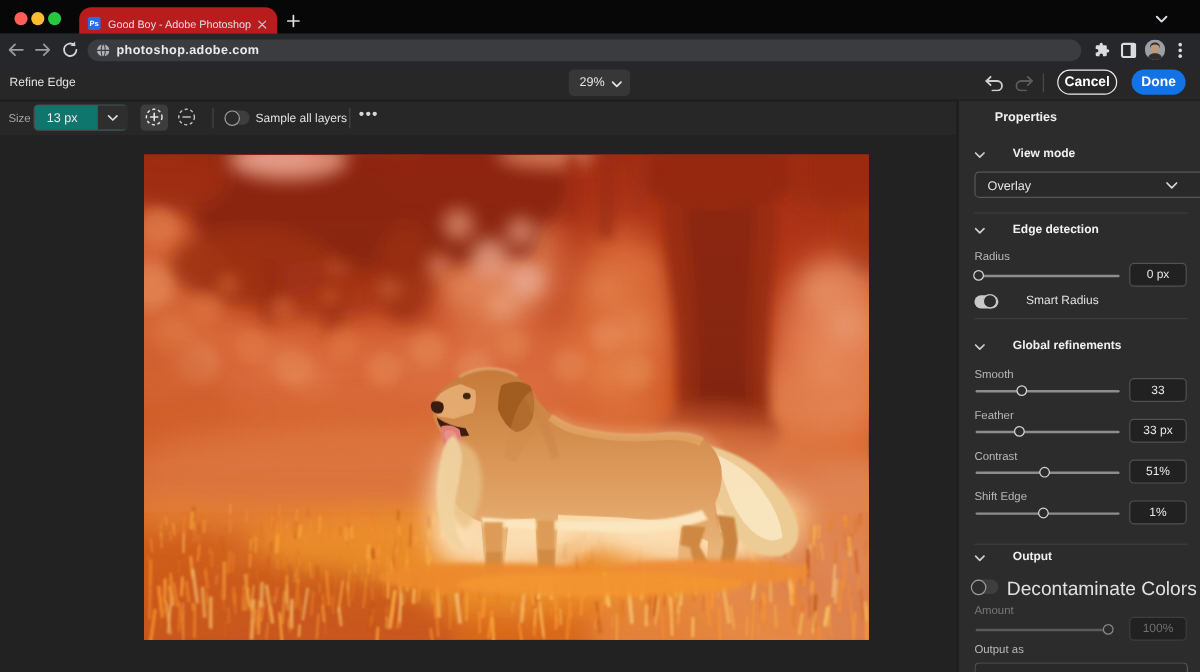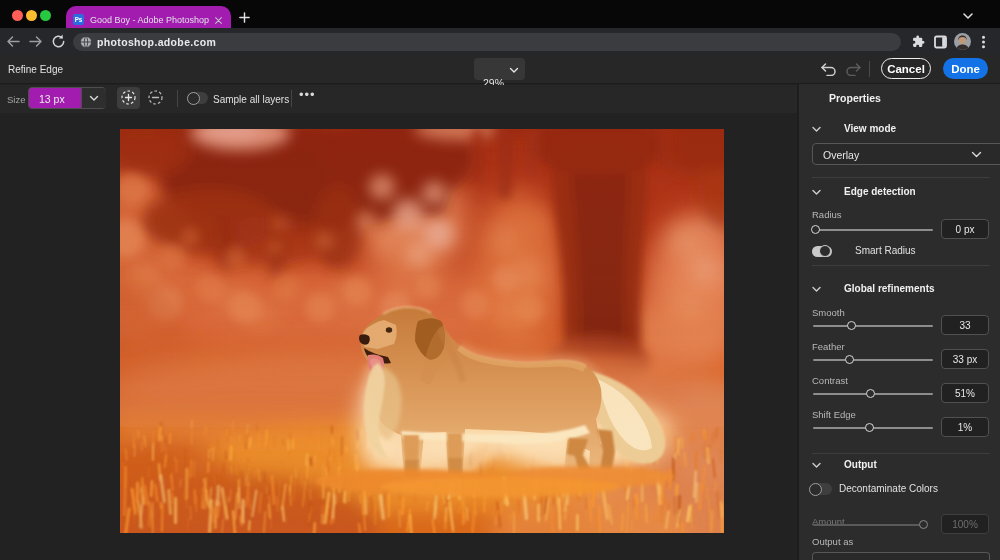--- a/index.html
+++ b/index.html
@@ -3,34 +3,34 @@
 <meta charset="utf-8">
 <style>
   * { margin:0; padding:0; box-sizing:border-box; }
   html,body { width:1000px; height:560px; overflow:hidden; background:#222222;
     font-family:"Liberation Sans", sans-serif; }
   .abs { position:absolute; }
   
   #frame { position:absolute; left:0; top:0; width:1000px; height:28px; background:#070708; }
   .tl { position:absolute; top:10px; width:11px; height:11px; border-radius:50%; }
   #tab { position:absolute; left:66px; top:6px; width:165px; height:28px;
-    background:#a21caf; border-radius:10px 10px 0 0;padding-left:24px; }
+    background:#b91c1c; border-radius:10px 10px 0 0;padding-left:24px; }
   #tabtitle { position:absolute; left:24px; top:8.5px; font-size:9px; color:#dfe1e5; white-space:nowrap; }
   
   #nav { position:absolute; left:0; top:28px; width:1000px; height:27px; background:#26272b; }
   #pill { position:absolute; left:73px; top:4.5px; width:828px; height:18px; background:#3b3c40; border-radius:9px; }
   #urltext { position:absolute; left:24px; top:3.5px; font-size:10.5px; font-weight:bold; color:#e8eaed; letter-spacing:.35px; }
   
   #row1 { position:absolute; left:0; top:55px; width:1000px; height:29px; background:#272727; border-bottom:1px solid #1c1c1c; }
   #zoombox { position:absolute; left:474px; top:3px; width:51px; height:22px; background:#373737; border-radius:4px; color:#e4e4e4; font-size:10.5px; }
   .pillbtn { position:absolute; top:3px; height:21px; border-radius:11px; font-size:11.5px; font-weight:bold; color:#fff;
     display:flex; align-items:center; justify-content:center; }
   
   #row2 { position:absolute; left:0; top:85px; width:797px; height:28px; background:#272727; }
-  #sizebox { position:absolute; left:28px; top:2px; width:78px; height:22px; border:1px solid #4e4e4e; border-radius:4px; background:#a21caf; color:#ececec; font-size:10.5px; }
+  #sizebox { position:absolute; left:28px; top:2px; width:78px; height:22px; border:1px solid #4e4e4e; border-radius:4px; background:#0f766e; color:#ececec; font-size:10.5px; }
   
   #canvas { position:absolute; left:0; top:113px; width:797px; height:447px; background:#222223; }
   
   #panel { position:absolute; left:797px; top:84px; width:203px; height:476px; background:#2c2c2c; border-left:2px solid #1d1d1d; }
   #panel .hdr { font-weight:bold; color:#f0f0f0; font-size:10px;padding-left:18px; }
   #panel .lbl { color:#b8b8b8; font-size:9.5px; }
   .valbox { position:absolute; left:142px; width:48px; height:20px; background:#212121; border:1px solid #515151; border-radius:4px;
     color:#e6e6e6; font-size:10px; display:flex; align-items:center; justify-content:center; }
   .track { position:absolute; left:14px; height:1.5px; background:#8d8d8d; border-radius:1px; }
   .knob { position:absolute; width:9px; height:9px; border:1.5px solid #d8d8d8; background:#2c2c2c; border-radius:50%; }
@@ -112,21 +112,21 @@
   <svg class="abs" style="left:981px; top:7px;" width="5" height="14" viewBox="0 0 5 14">
     <circle cx="2.5" cy="2.2" r="1.5" fill="#dadce0"></circle>
     <circle cx="2.5" cy="7" r="1.5" fill="#dadce0"></circle>
     <circle cx="2.5" cy="11.8" r="1.5" fill="#dadce0"></circle>
   </svg>
 </div>
 
 <div id="row1">
   <div class="abs" style="left:8px; top:8.5px; font-size:10px; color:#e2e2e2;">Refine Edge</div>
   <div id="zoombox">
-    <span class="abs" style="left:9px; top:19px;">29%</span>
+    <span class="abs" style="left:9px; top:5px;">29%</span>
     <svg class="abs" style="left:35px; top:9px;" width="10" height="7" viewBox="0 0 10 7">
       <path d="M1.5 1.5 L5 5 L8.5 1.5" stroke="#e4e4e4" stroke-width="1.4" fill="none" stroke-linecap="round" stroke-linejoin="round"></path>
     </svg>
   </div>
 
   <svg class="abs" style="left:820px; top:8px;" width="16" height="13" viewBox="0 0 16 13">
     <path d="M2 4.5 H11 a4 4 0 0 1 0 8 H7" stroke="#cfcfcf" stroke-width="1.5" fill="none" stroke-linecap="round"></path>
     <path d="M5.5 1 L2 4.5 L5.5 8" stroke="#cfcfcf" stroke-width="1.5" fill="none" stroke-linecap="round" stroke-linejoin="round"></path>
   </svg>
 
@@ -1058,22 +1058,22 @@
 
   <div class="divider" style="top:369px;"></div>
 
   <svg class="abs" style="left:13px; top:378px;" width="9" height="7" viewBox="0 0 9 7">
       <path d="M1 1.5 L4.5 5 L8 1.5" stroke="#cfcfcf" stroke-width="1.4" fill="none" stroke-linecap="round" stroke-linejoin="round"></path>
     </svg>
   <div class="hdr abs" style="left:27px; top:375px;">Output</div>
 
   <div class="abs" style="left:11px; top:399px; width:22px; height:12px; background:#3e3e3e; border-radius:6px;"></div>
   <div class="abs" style="left:10px; top:398.5px; width:13px; height:13px; border:1.5px solid #9d9d9d; background:#2c2c2c; border-radius:50%;"></div>
-  <div class="abs" style="left:40px; top:399px; font-size:10px; color:#e0e0e0;">Decontaminate Colors</div>
-
-  <div class="lbl abs" style="left:13px; top:420px; color:#787878;margin-top:12px;">Amount</div>
+  <div class="abs" style="left:40px; top:399px; font-size:16px; color:#e0e0e0;">Decontaminate Colors</div>
+
+  <div class="lbl abs" style="left:13px; top:420px; color:#787878;">Amount</div>
   <div class="track" style="top:440px; width:114px; background:#5a5a5a;"></div>
   <div class="knob" style="left:120px; top:436px; border-color:#8a8a8a;"></div>
   <div class="valbox" style="top:430px; color:#6f6f6f; border-color:#3e3e3e;">100%</div>
 
   <div class="lbl abs" style="left:13px; top:452px;">Output as</div>
   <div class="abs" style="left:13px; top:468px; width:178px; height:8px; border:1px solid #575757; border-bottom:none; border-radius:4px 4px 0 0; background:#292929;"></div>
 </div>
 
 </body></html>

